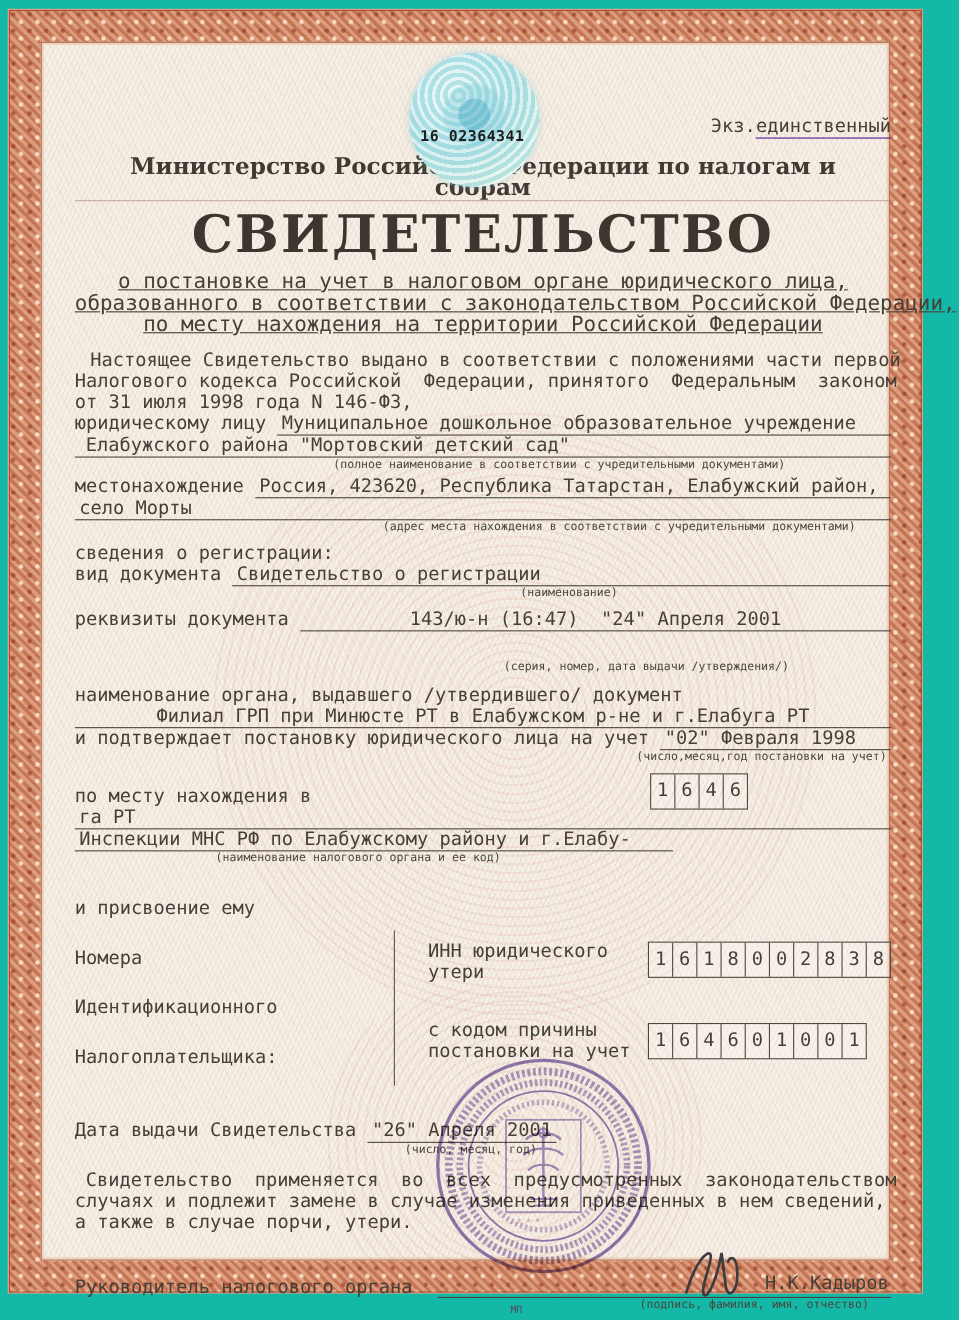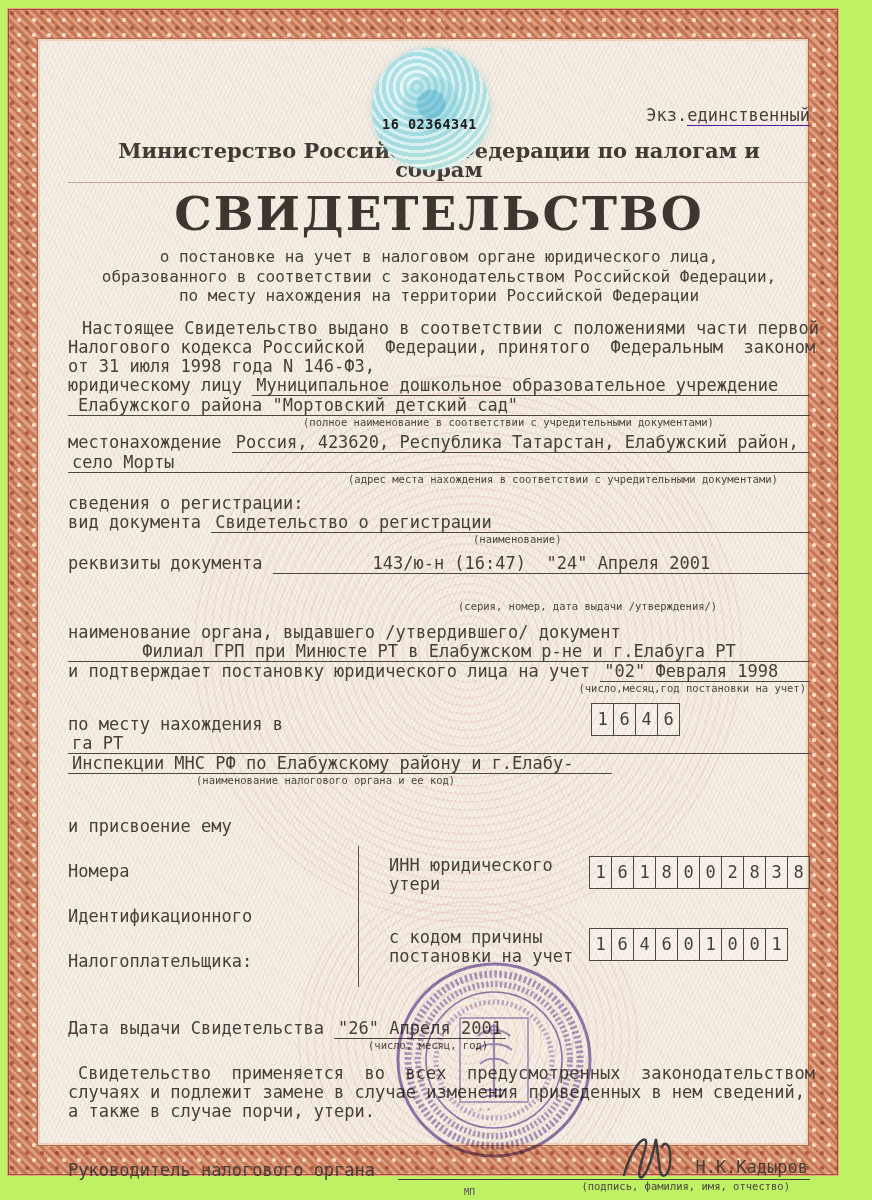--- a/index.html
+++ b/index.html
@@ -1,17 +1,17 @@
 <!DOCTYPE html>
 <html><head>
 <meta charset="utf-8">
 <style>
   html,body{margin:0;padding:0;}
   body{background:#ffffff;}
-  .page{position:relative;width:872px;height:1200px;background:#bef264;overflow:hidden;
+  .page{position:relative;width:872px;height:1200px;background:#14b8a6;overflow:hidden;
         font-family:"DejaVu Sans Mono", monospace;color:#463f37;}
 
   
   .frame{position:absolute;left:8px;top:9px;width:830px;height:1166px;
     background-color:#d28a68;
     background-image:
       radial-gradient(circle at 4px 4px, rgba(140,40,20,0.55) 1.5px, transparent 2.6px),
       radial-gradient(circle at 11px 11px, rgba(255,228,205,0.9) 1.5px, transparent 2.6px),
       repeating-linear-gradient(45deg, rgba(168,74,46,0.30) 0 3px, rgba(242,201,174,0.30) 3px 6px);
     background-size:15px 15px,15px 15px,auto;
@@ -41,21 +41,21 @@
   
   .content{position:absolute;left:68px;top:100px;width:742px;z-index:3;font-size:17px;line-height:19px;}
   .pre{white-space:pre;}
   .ekz{text-align:right;margin-top:6px;}
   .u{border-bottom:1px solid #4c1d95;}
   .ministry{font-family:"DejaVu Serif", serif;font-weight:bold;font-size:21px;text-align:center;
     margin:16px auto 0 auto;display:table;padding:0 6px 3px 6px;
     border-bottom:1px solid rgba(150,110,90,0.55);color:#403a32;}
   .doctitle{font-family:"DejaVu Serif", serif;font-weight:bold;font-size:47px;line-height:52px;
     text-align:center;letter-spacing:2px;margin-top:5px;color:#3c362f;}
-  .subtitle{text-align:center;margin-top:7px;font-size:16px;line-height:19.5px;}
+  .subtitle{text-align:center;margin-top:7px;font-size:19px;line-height:19.5px;text-decoration:underline;}
   .intro{margin-top:13px;}
   .intro .ind{text-indent:14px;}
 
   .row{display:flex;align-items:baseline;}
   .uv{border-bottom:1px solid #4d463e;padding:0 4px;white-space:pre;}
   .fill{flex:1;}
   .ctr{text-align:center;}
   .caption{font-size:10.5px;line-height:13px;color:#4b453d;}
   .lbl{white-space:pre;}
 
@@ -67,21 +67,21 @@
   .place{position:relative;margin-top:20px;}
   .codebox{position:absolute;right:130px;top:-12px;}
 
   .idblock{display:flex;margin-top:10px;}
   .idleft{width:392px;border-right:1px solid #5a5149;padding-bottom:16px;}
   .idleft div{margin-top:26px;}
   .idleft div:first-child{margin-top:16px;}
   .idright{padding-left:30px;flex:1;}
   .idrow{display:flex;align-items:flex-start;}
   .idrow .txt{width:200px;}
-  .idrow2{margin-top:34px;}
+  .idrow2{margin-top:34px;align-items:center;}
 
   .signrow{display:flex;align-items:flex-end;margin-top:20px;}
   .signlabel{width:330px;}
   .signline{flex:1;border-bottom:1px solid #46413b;position:relative;height:38px;}
   .signname{position:absolute;right:2px;bottom:2px;}
   .sigsvg{position:absolute;right:128px;bottom:-4px;}
   .mp{position:absolute;left:66px;top:42px;font-size:9px;color:#554a63;}
   .signcap{text-align:right;padding-right:20px;}
 
   .serialrow{margin-top:24px;padding-left:390px;display:flex;align-items:center;}

